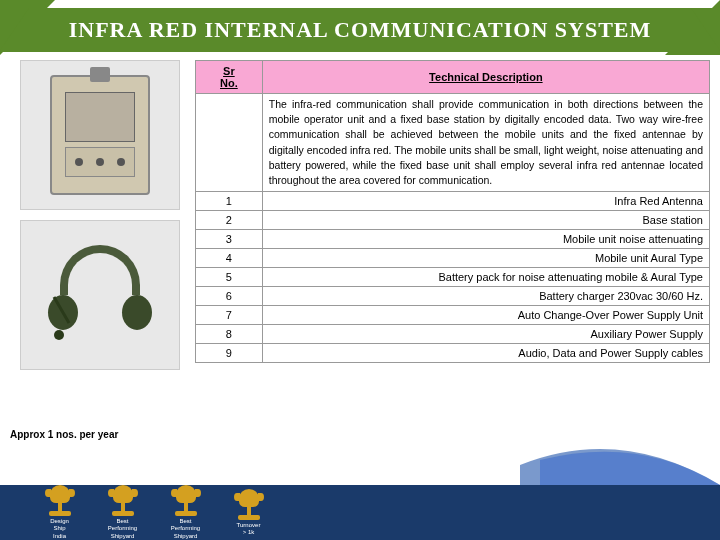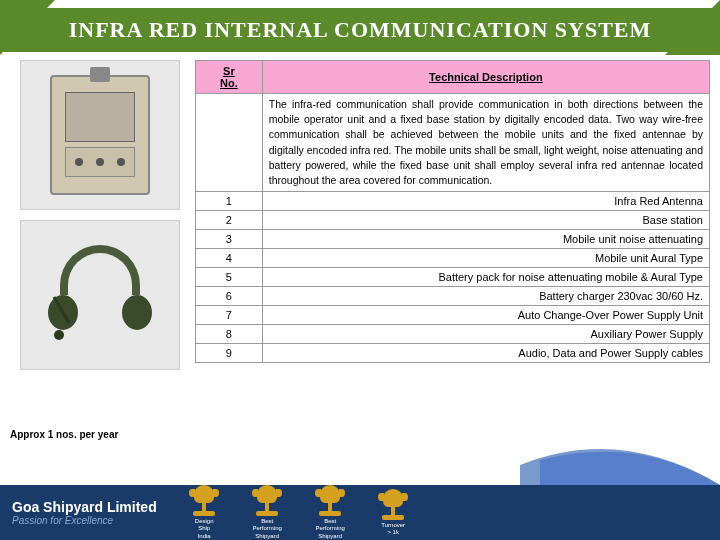--- a/index.html
+++ b/index.html
@@ -483,24 +483,20 @@
 </div>
 
 <div class="blue-curve">
   <svg width="200" height="80" viewBox="0 0 200 80">
     <path d="M200,80 Q100,20 0,60 L0,80 Z" fill="#2255aa" opacity="0.6"></path>
     <path d="M200,80 Q120,30 20,55 L20,80 Z" fill="#3366cc" opacity="0.5"></path>
   </svg>
 </div>
 
 <div class="bottom-bar">
-  <div class="company-logo-area">
-    <span class="company-name">Goa Shipyard Limited</span>
-    <span class="company-tagline">Passion for Excellence</span>
-  </div>
   <div class="trophies-area">
 
   <div class="trophy">
       <div class="trophy-cup"></div>
       <div class="trophy-stem"></div>
       <div class="trophy-base"></div>
       <div class="trophy-label">Design<br>Ship<br>India</div>
     </div>
       <div class="trophy">
       <div class="trophy-cup"></div>

